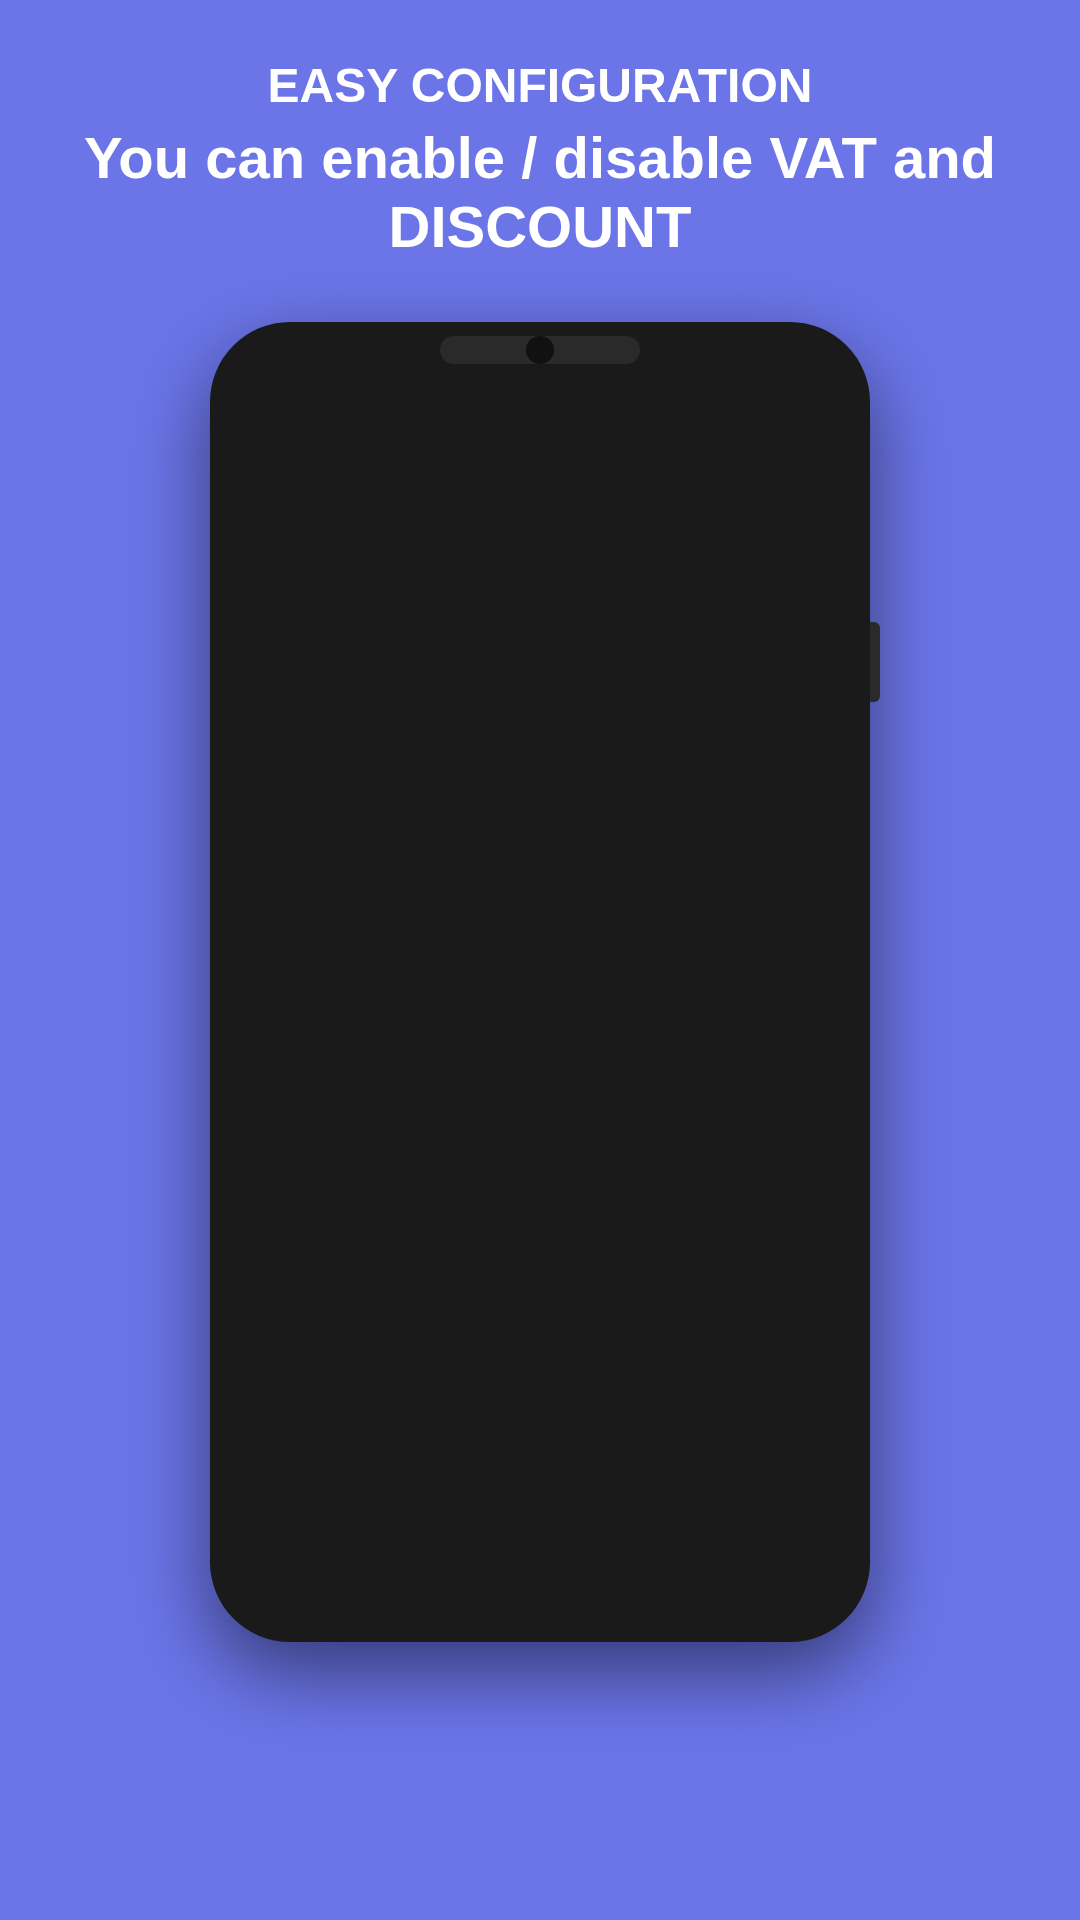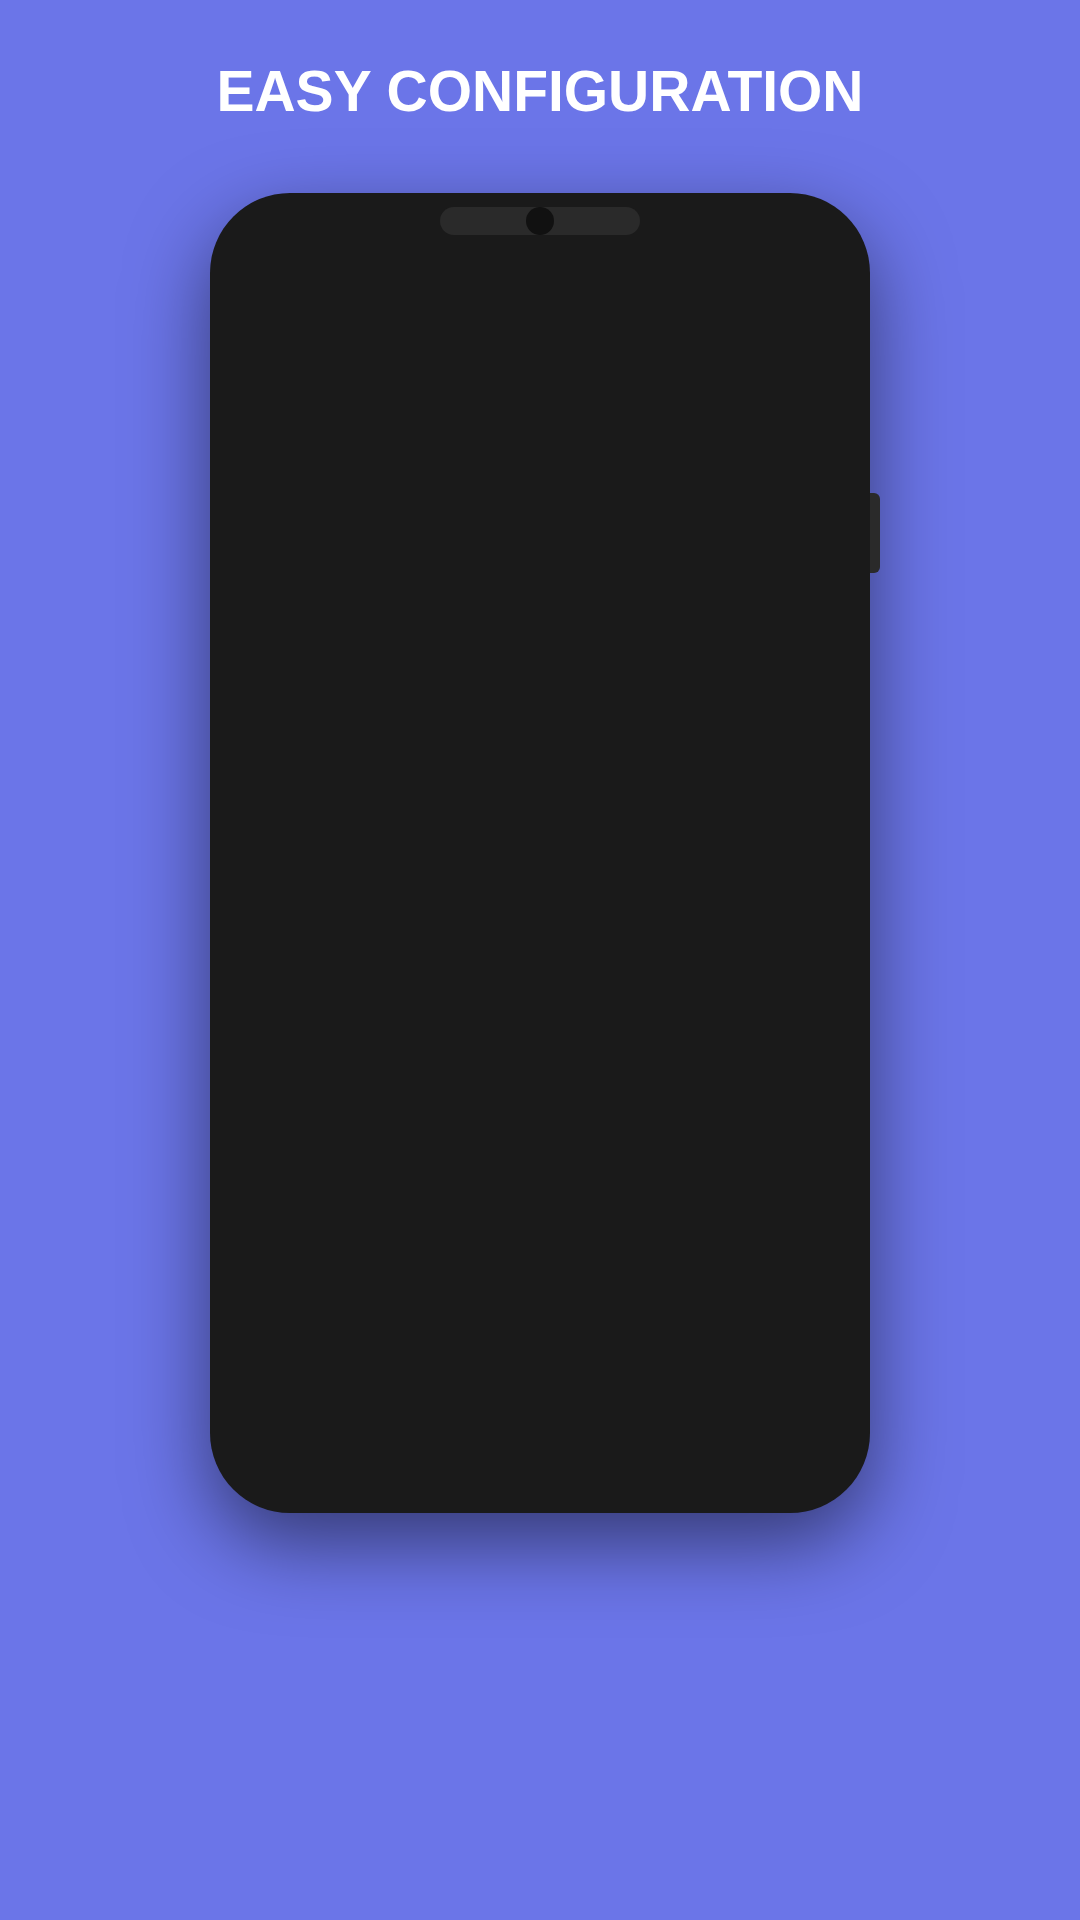--- a/index.html
+++ b/index.html
@@ -15,21 +15,21 @@
       overflow: hidden;
     }
 
     .header-text {
       text-align: center;
       color: white;
       padding: 60px 80px 40px;
     }
 
     .header-text h1 {
-      font-size: 57px;
+      font-size: 48px;
       font-weight: 900;
       line-height: 1.1;
       margin-bottom: 10px;
     }
 
     .header-text p {
       font-size: 58px;
       font-weight: 600;
       line-height: 1.2;
     }
@@ -370,20 +370,21 @@
       background: #2a2a2a;
       border-radius: 0 6px 6px 0;
       z-index: 11;
     }
   </style>
 </head>
 <body>
 
 <div class="header-text">
   <h1>EASY CONFIGURATION</h1>
+  <p>You can enable / disable VAT and DISCOUNT</p>
 </div>
 
 <div class="phone-wrapper">
   <div class="phone-frame"></div>
   <div class="side-button"></div>
 
   <div class="phone-screen">
 
     <div class="status-bar">
       <div class="status-left">

